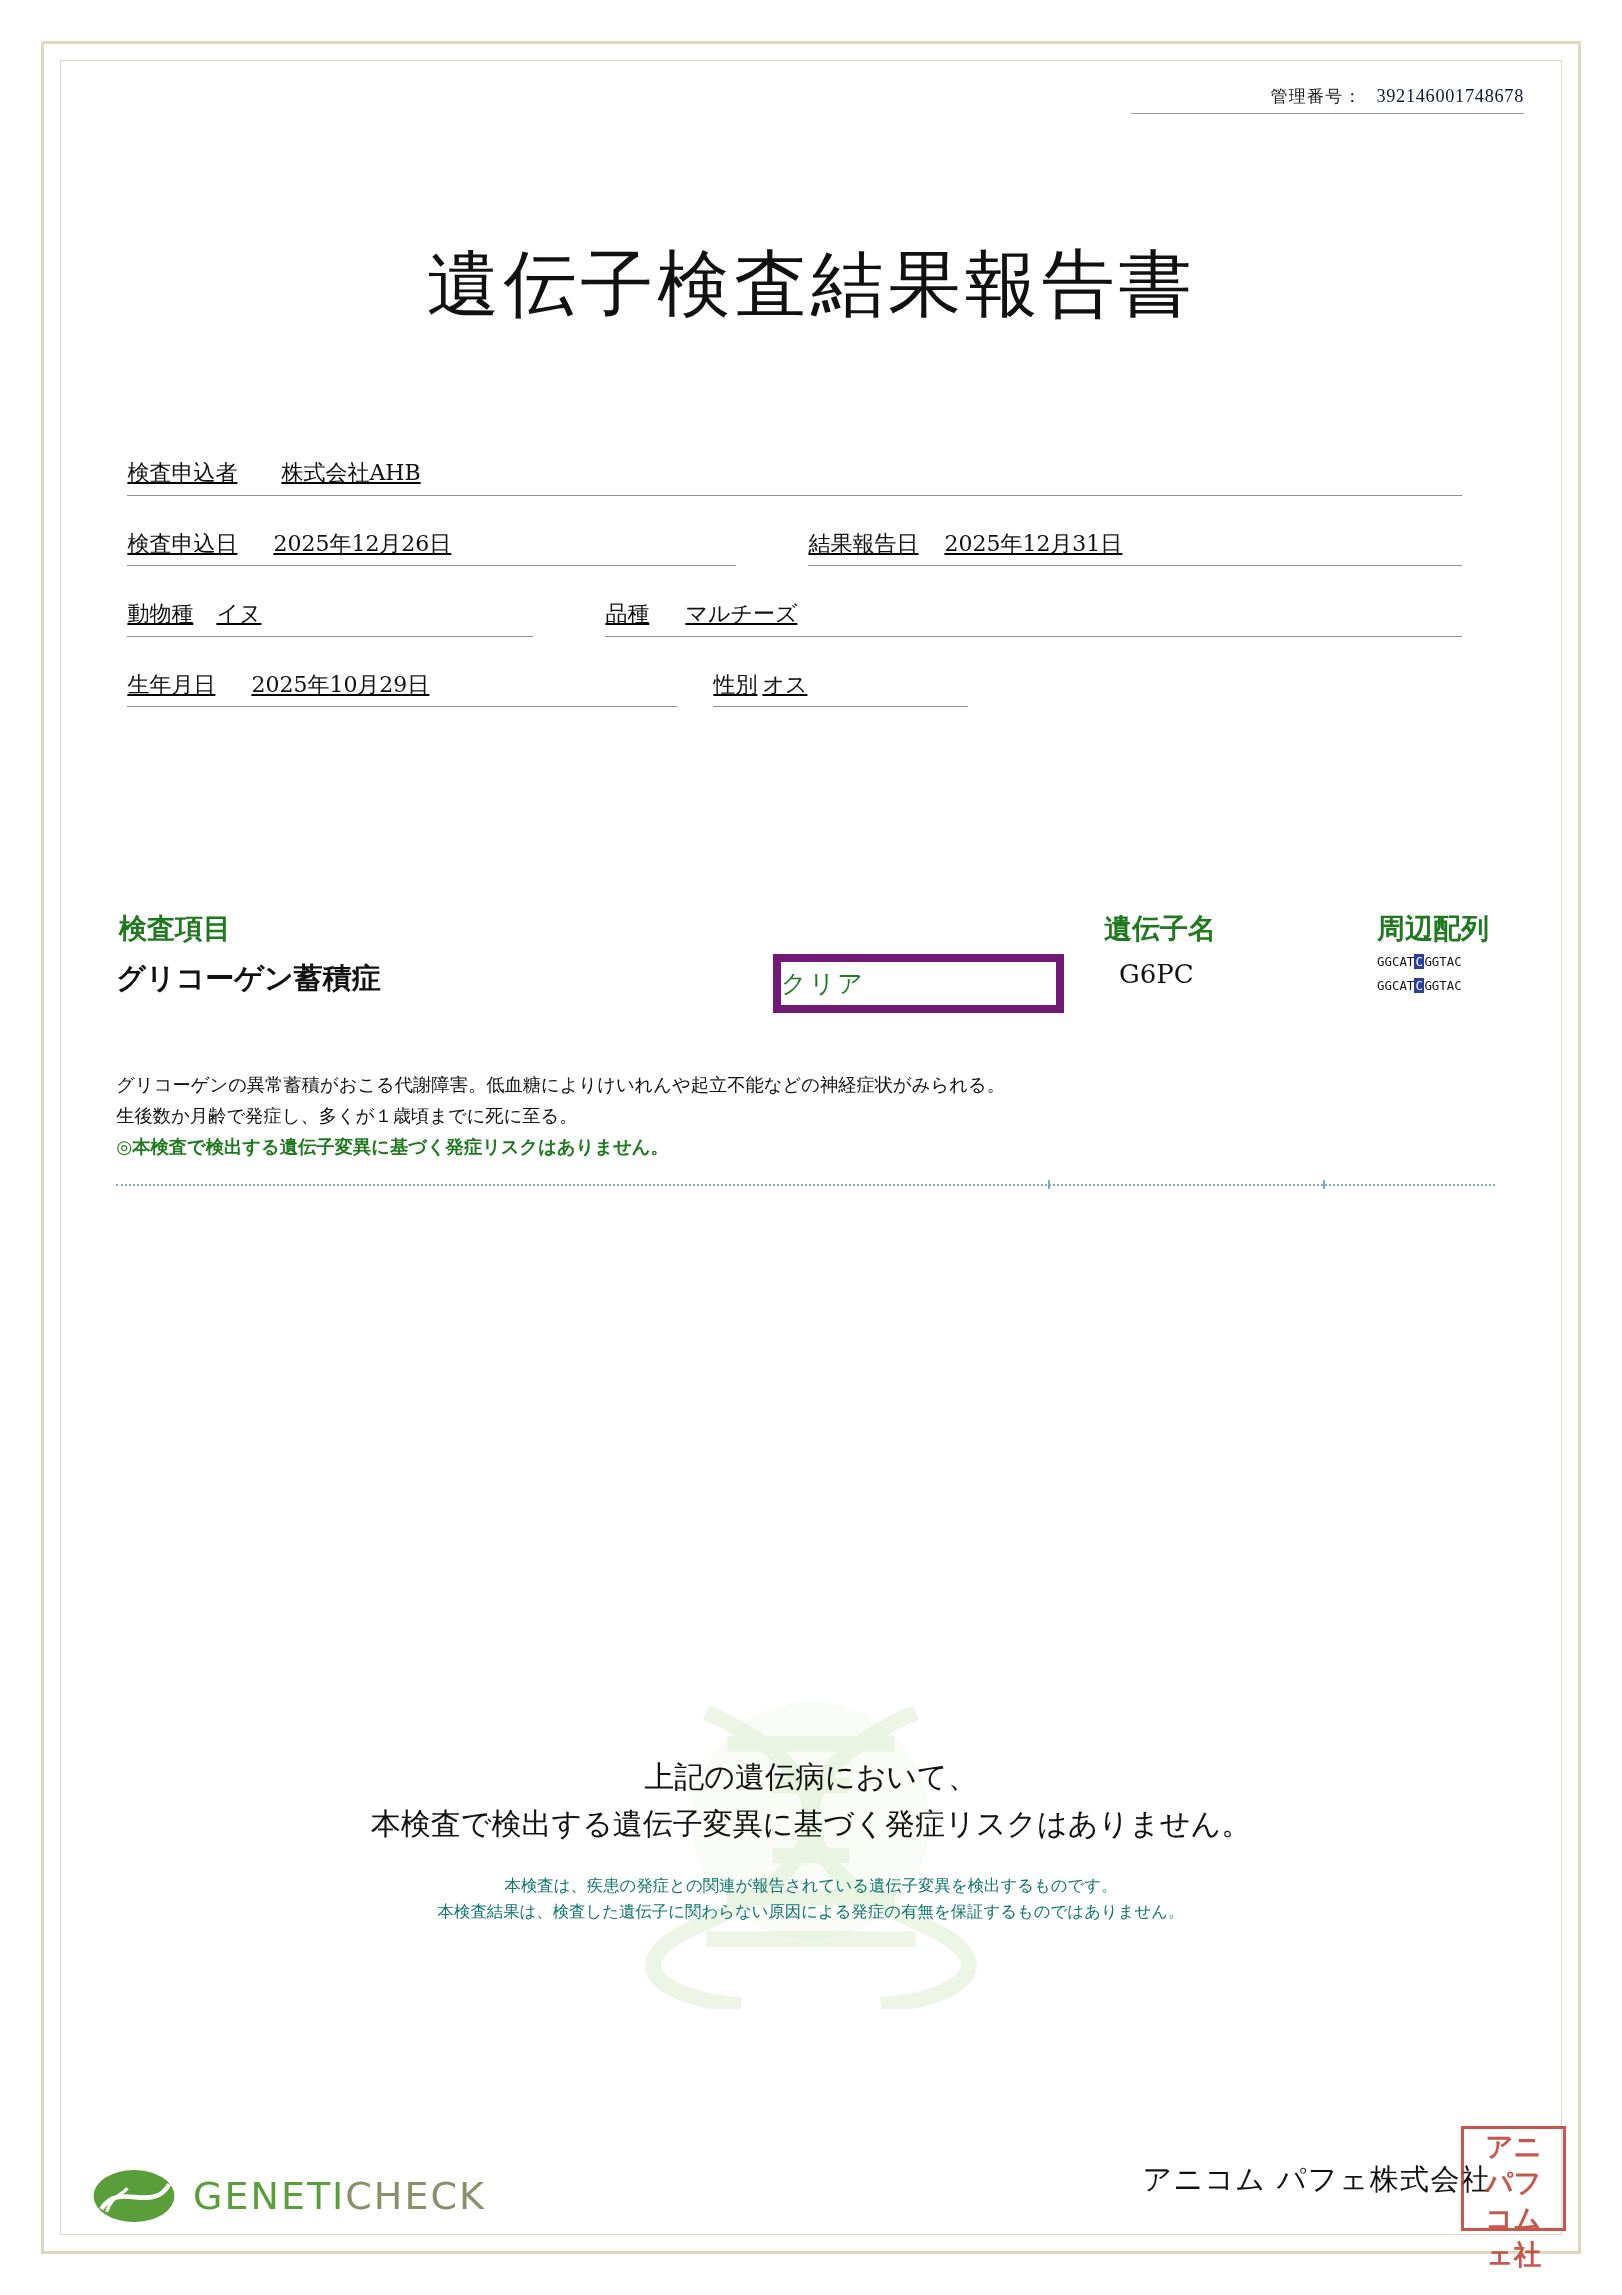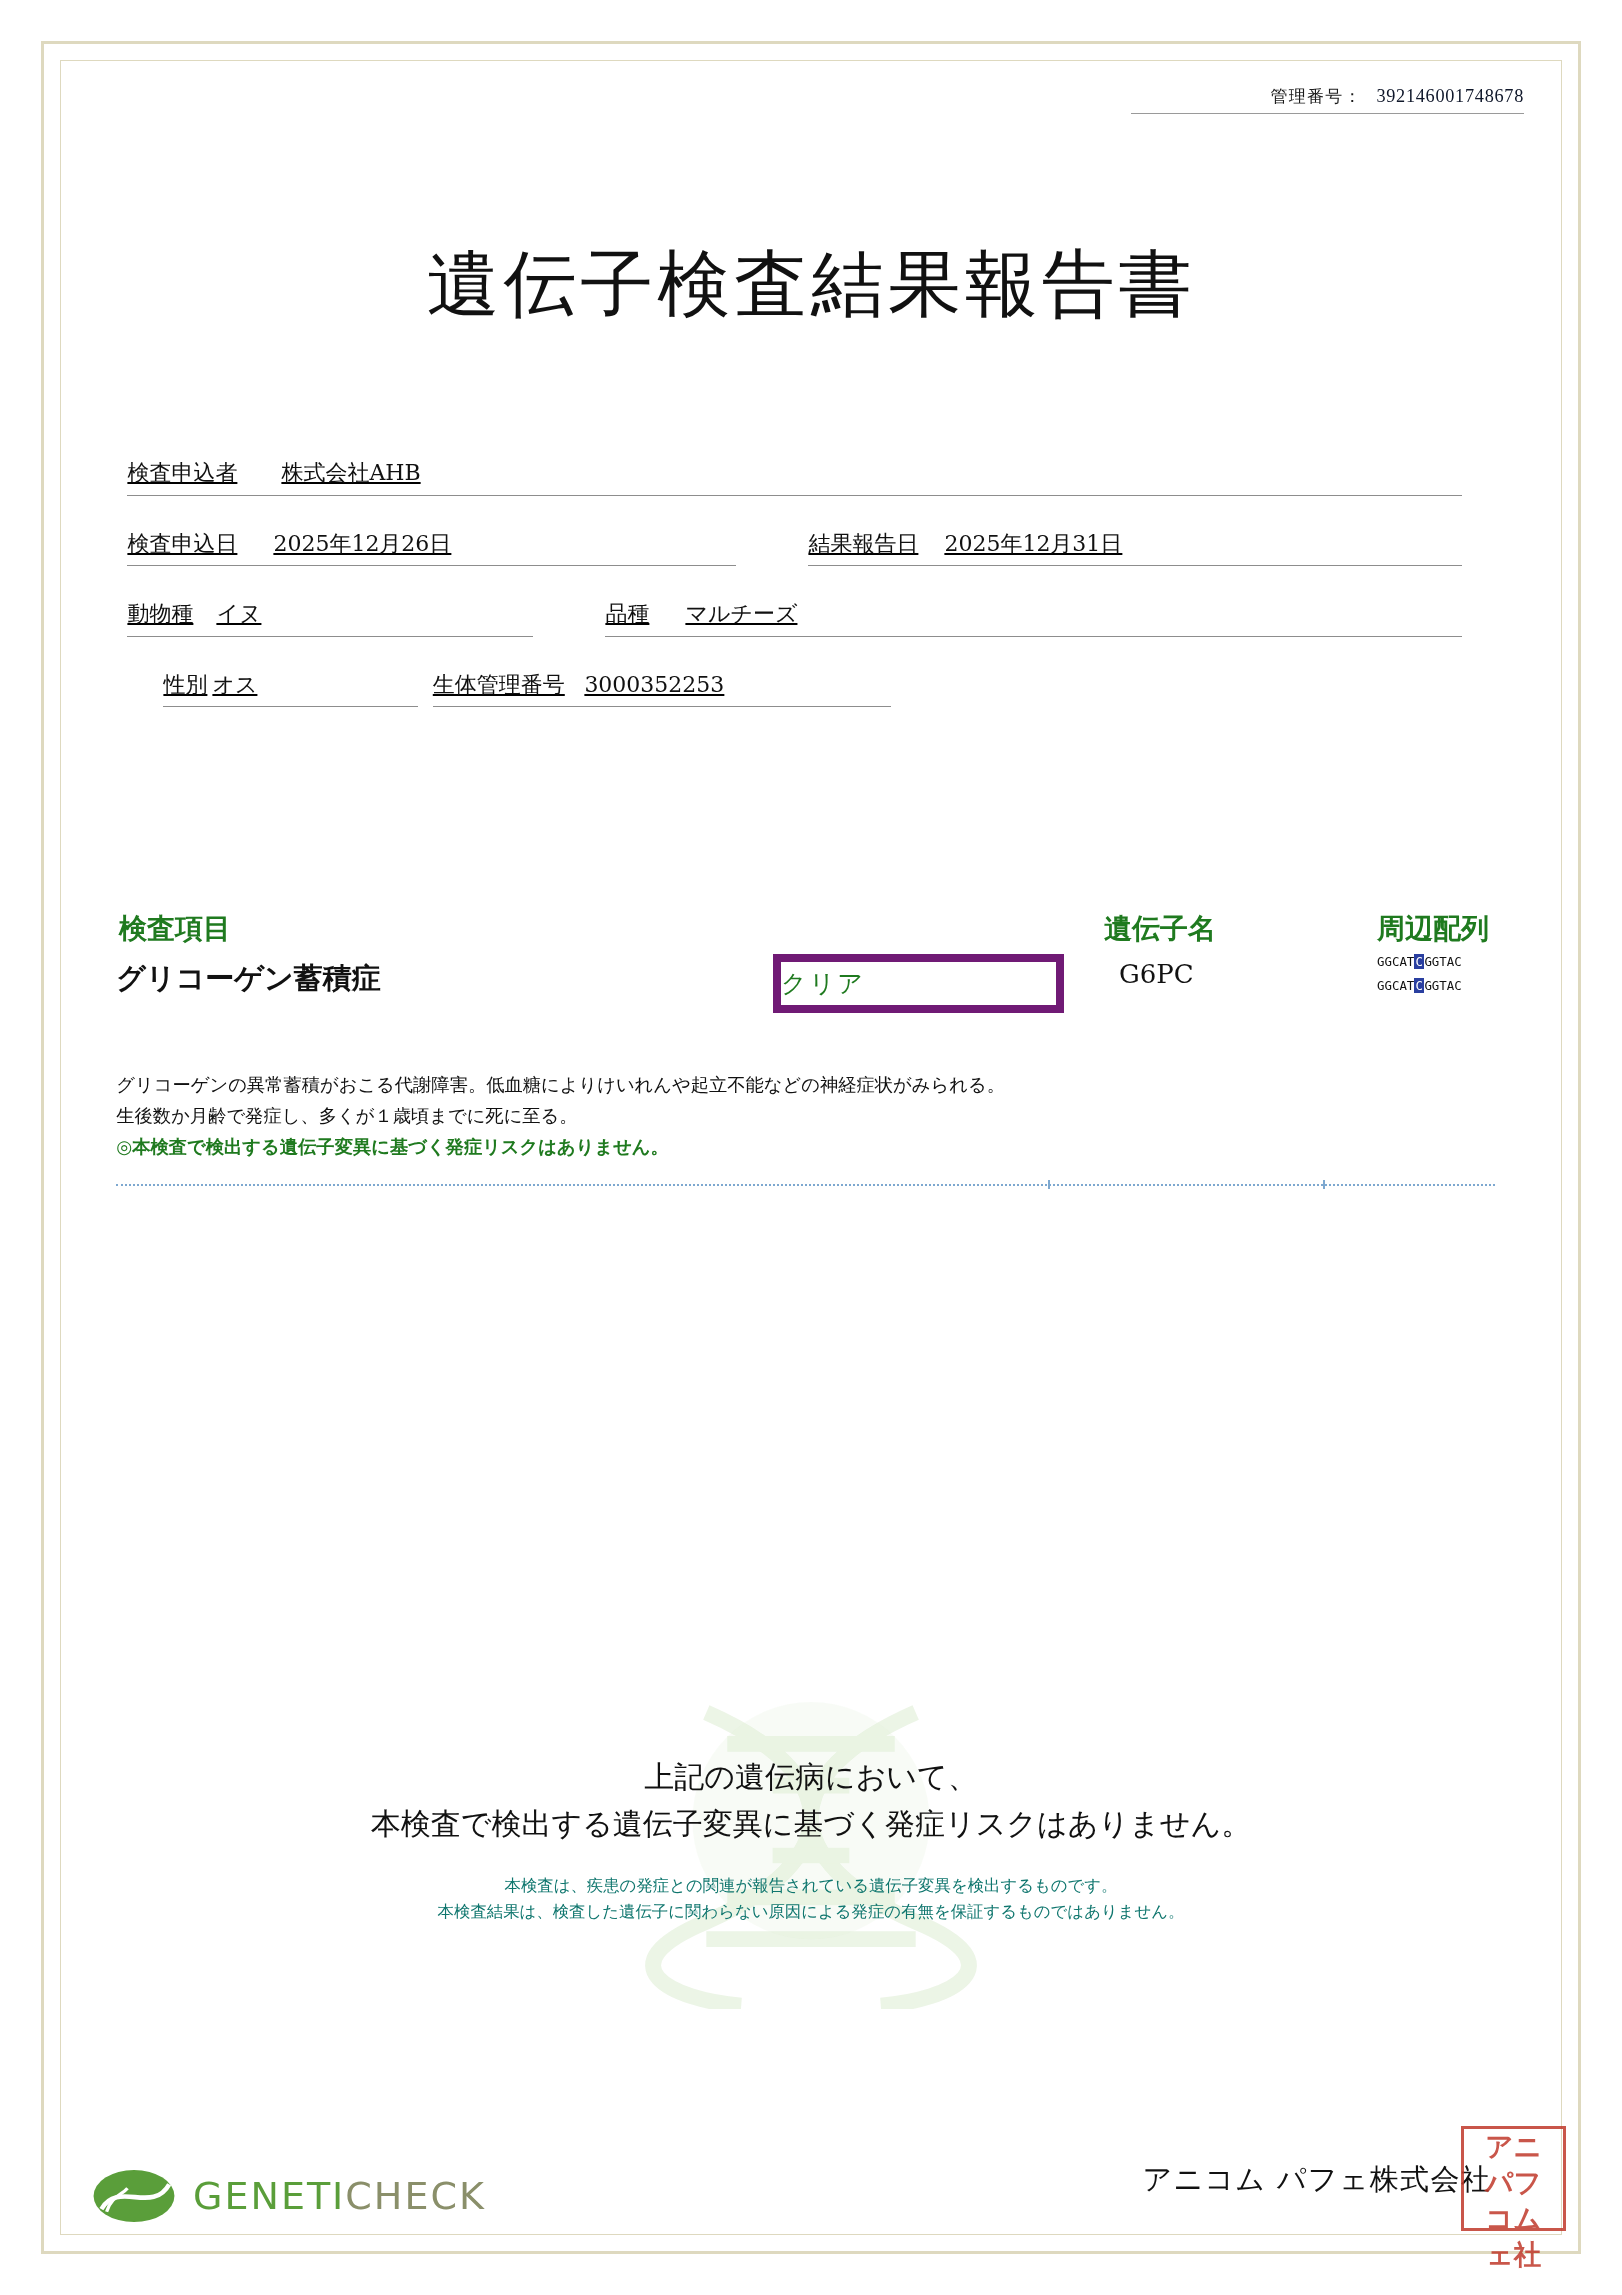--- a/index.html
+++ b/index.html
@@ -384,27 +384,27 @@
           <span class="f-label">動物種</span>
           <span class="f-value">イヌ</span>
         </div>
         <div class="field r3-f2">
           <span class="f-label">品種</span>
           <span class="f-value">マルチーズ</span>
         </div>
       </div>
 
       <div class="info-row">
+        <div class="field r4-f1">
+          <span class="f-label">生年月日</span>
+          <span class="f-value">2025年10月29日</span>
+        </div>
         <div class="field r4-f2">
           <span class="f-label">性別</span>
           <span class="f-value">オス</span>
-        </div>
-        <div class="field r4-f3">
-          <span class="f-label">生体管理番号</span>
-          <span class="f-value">3000352253</span>
         </div>
       </div>
 
     </div>
 
     <div class="res-head">
       <span class="h h-item">検査項目</span>
       <span class="h h-gene">遺伝子名</span>
       <span class="h h-seq">周辺配列</span>
     </div>

